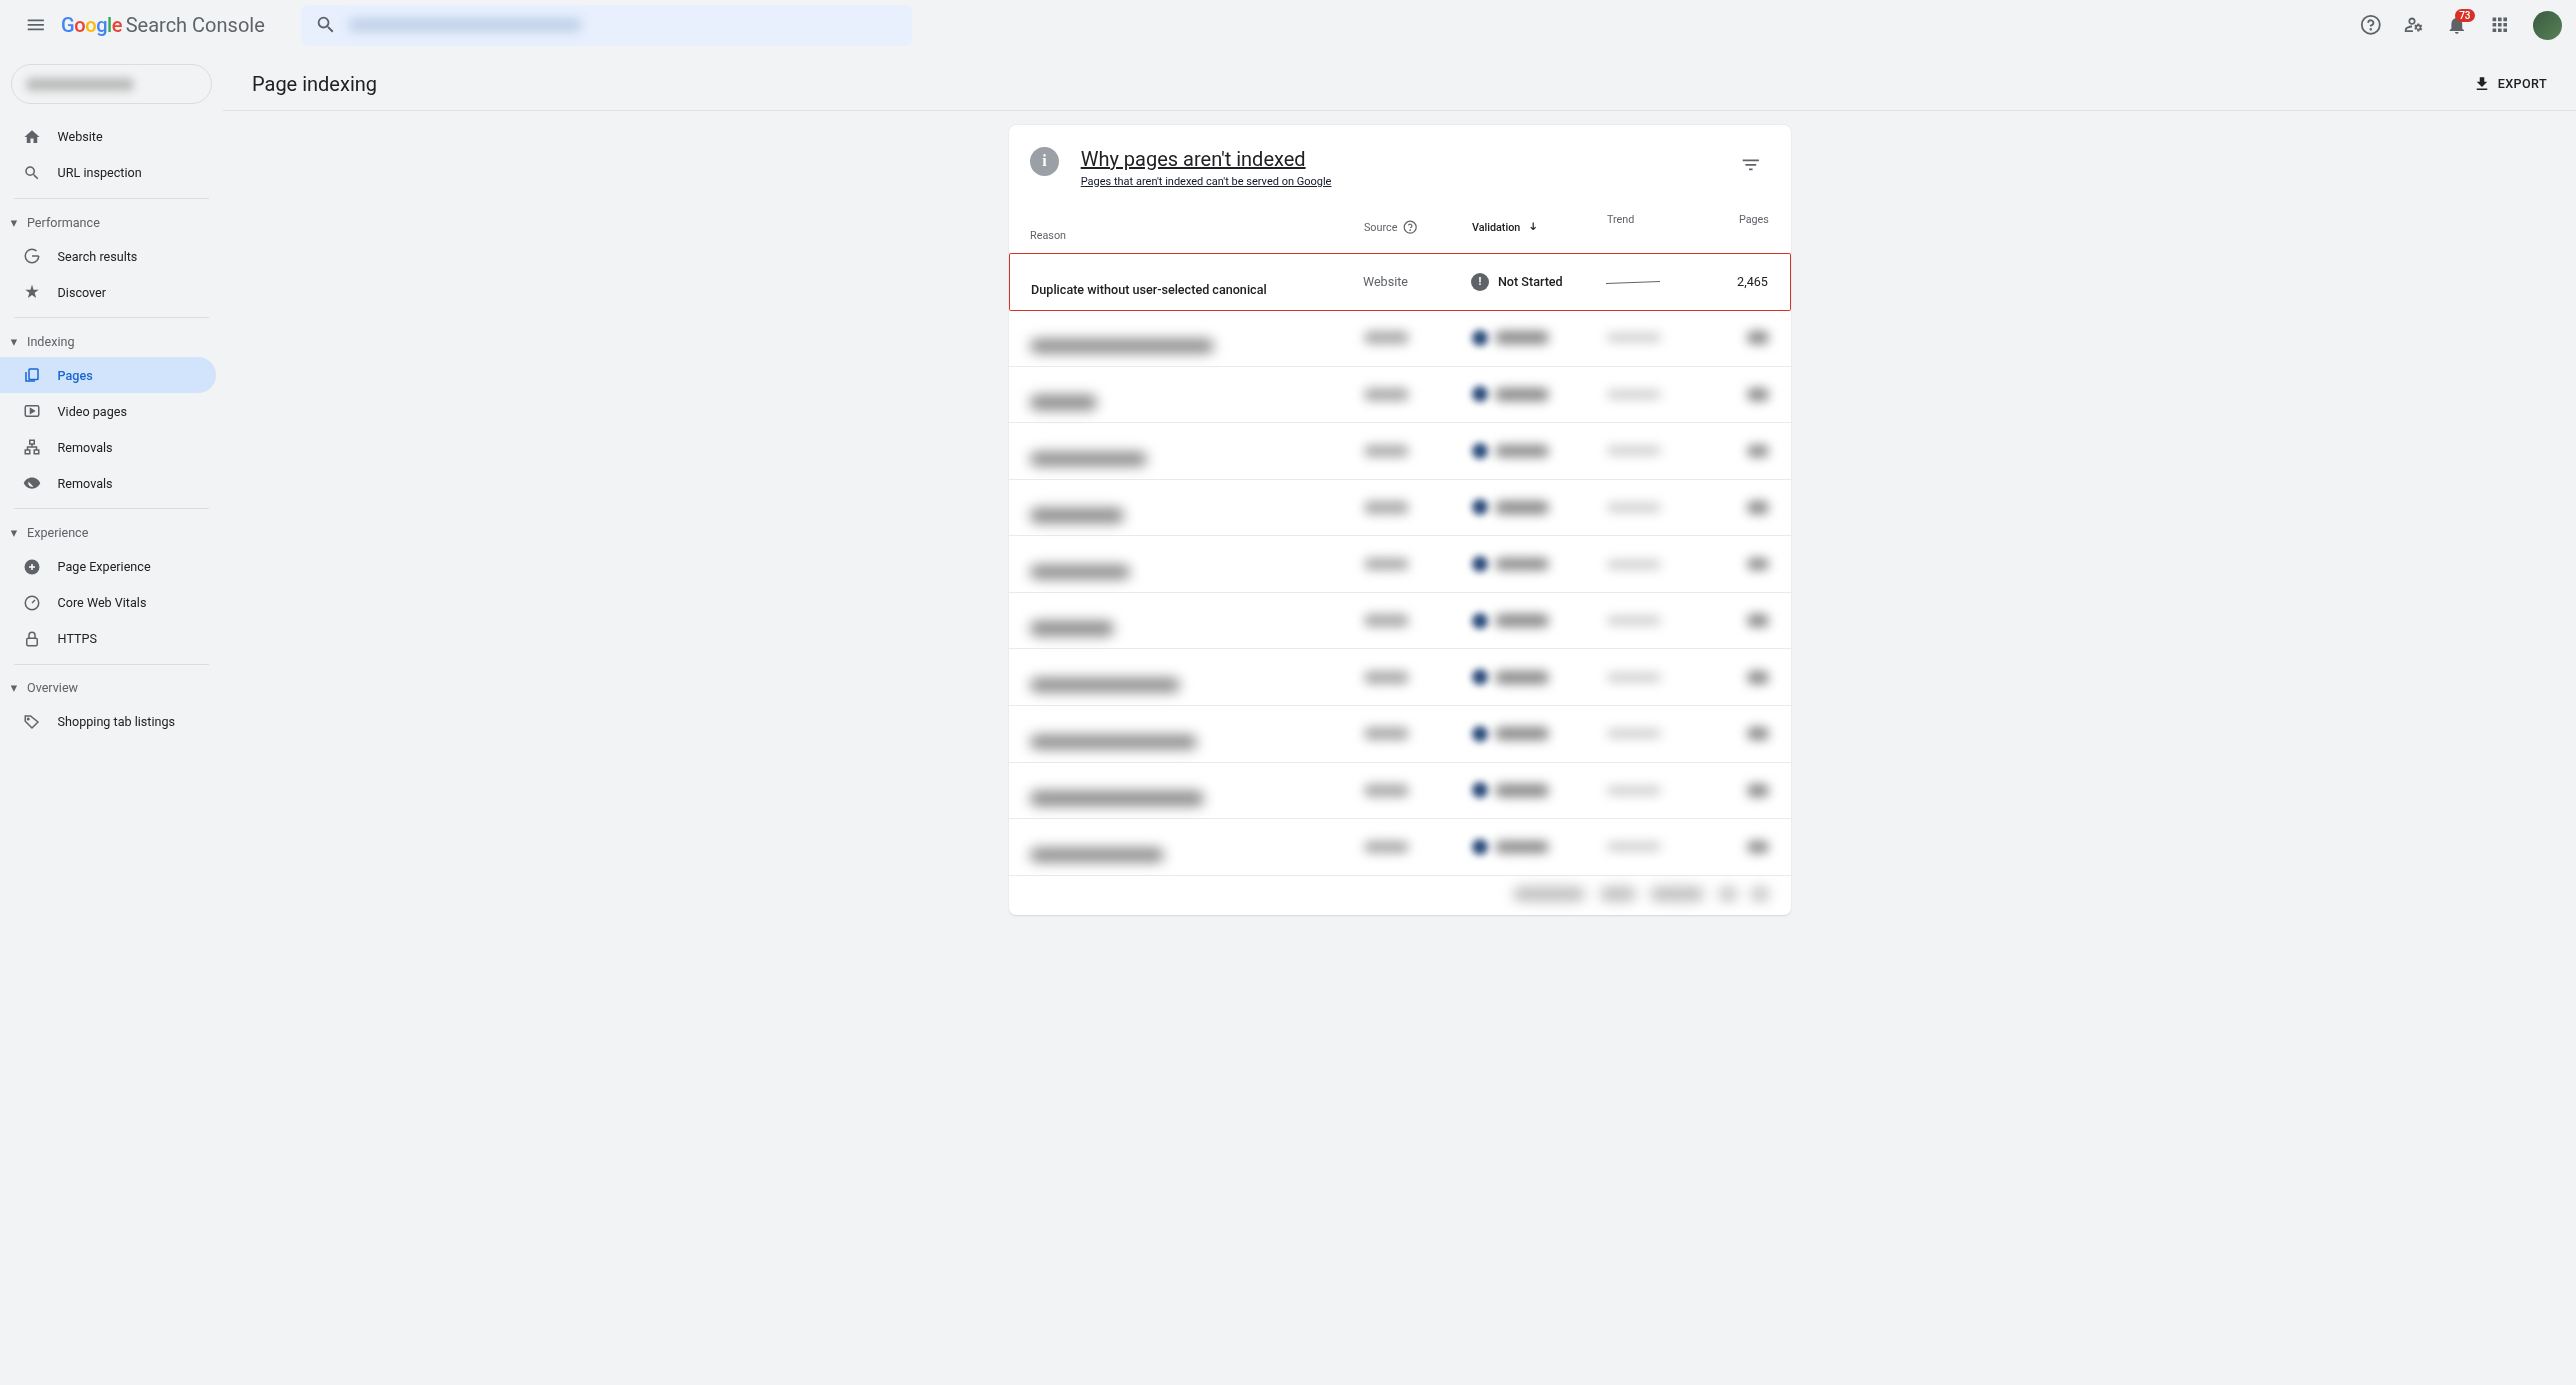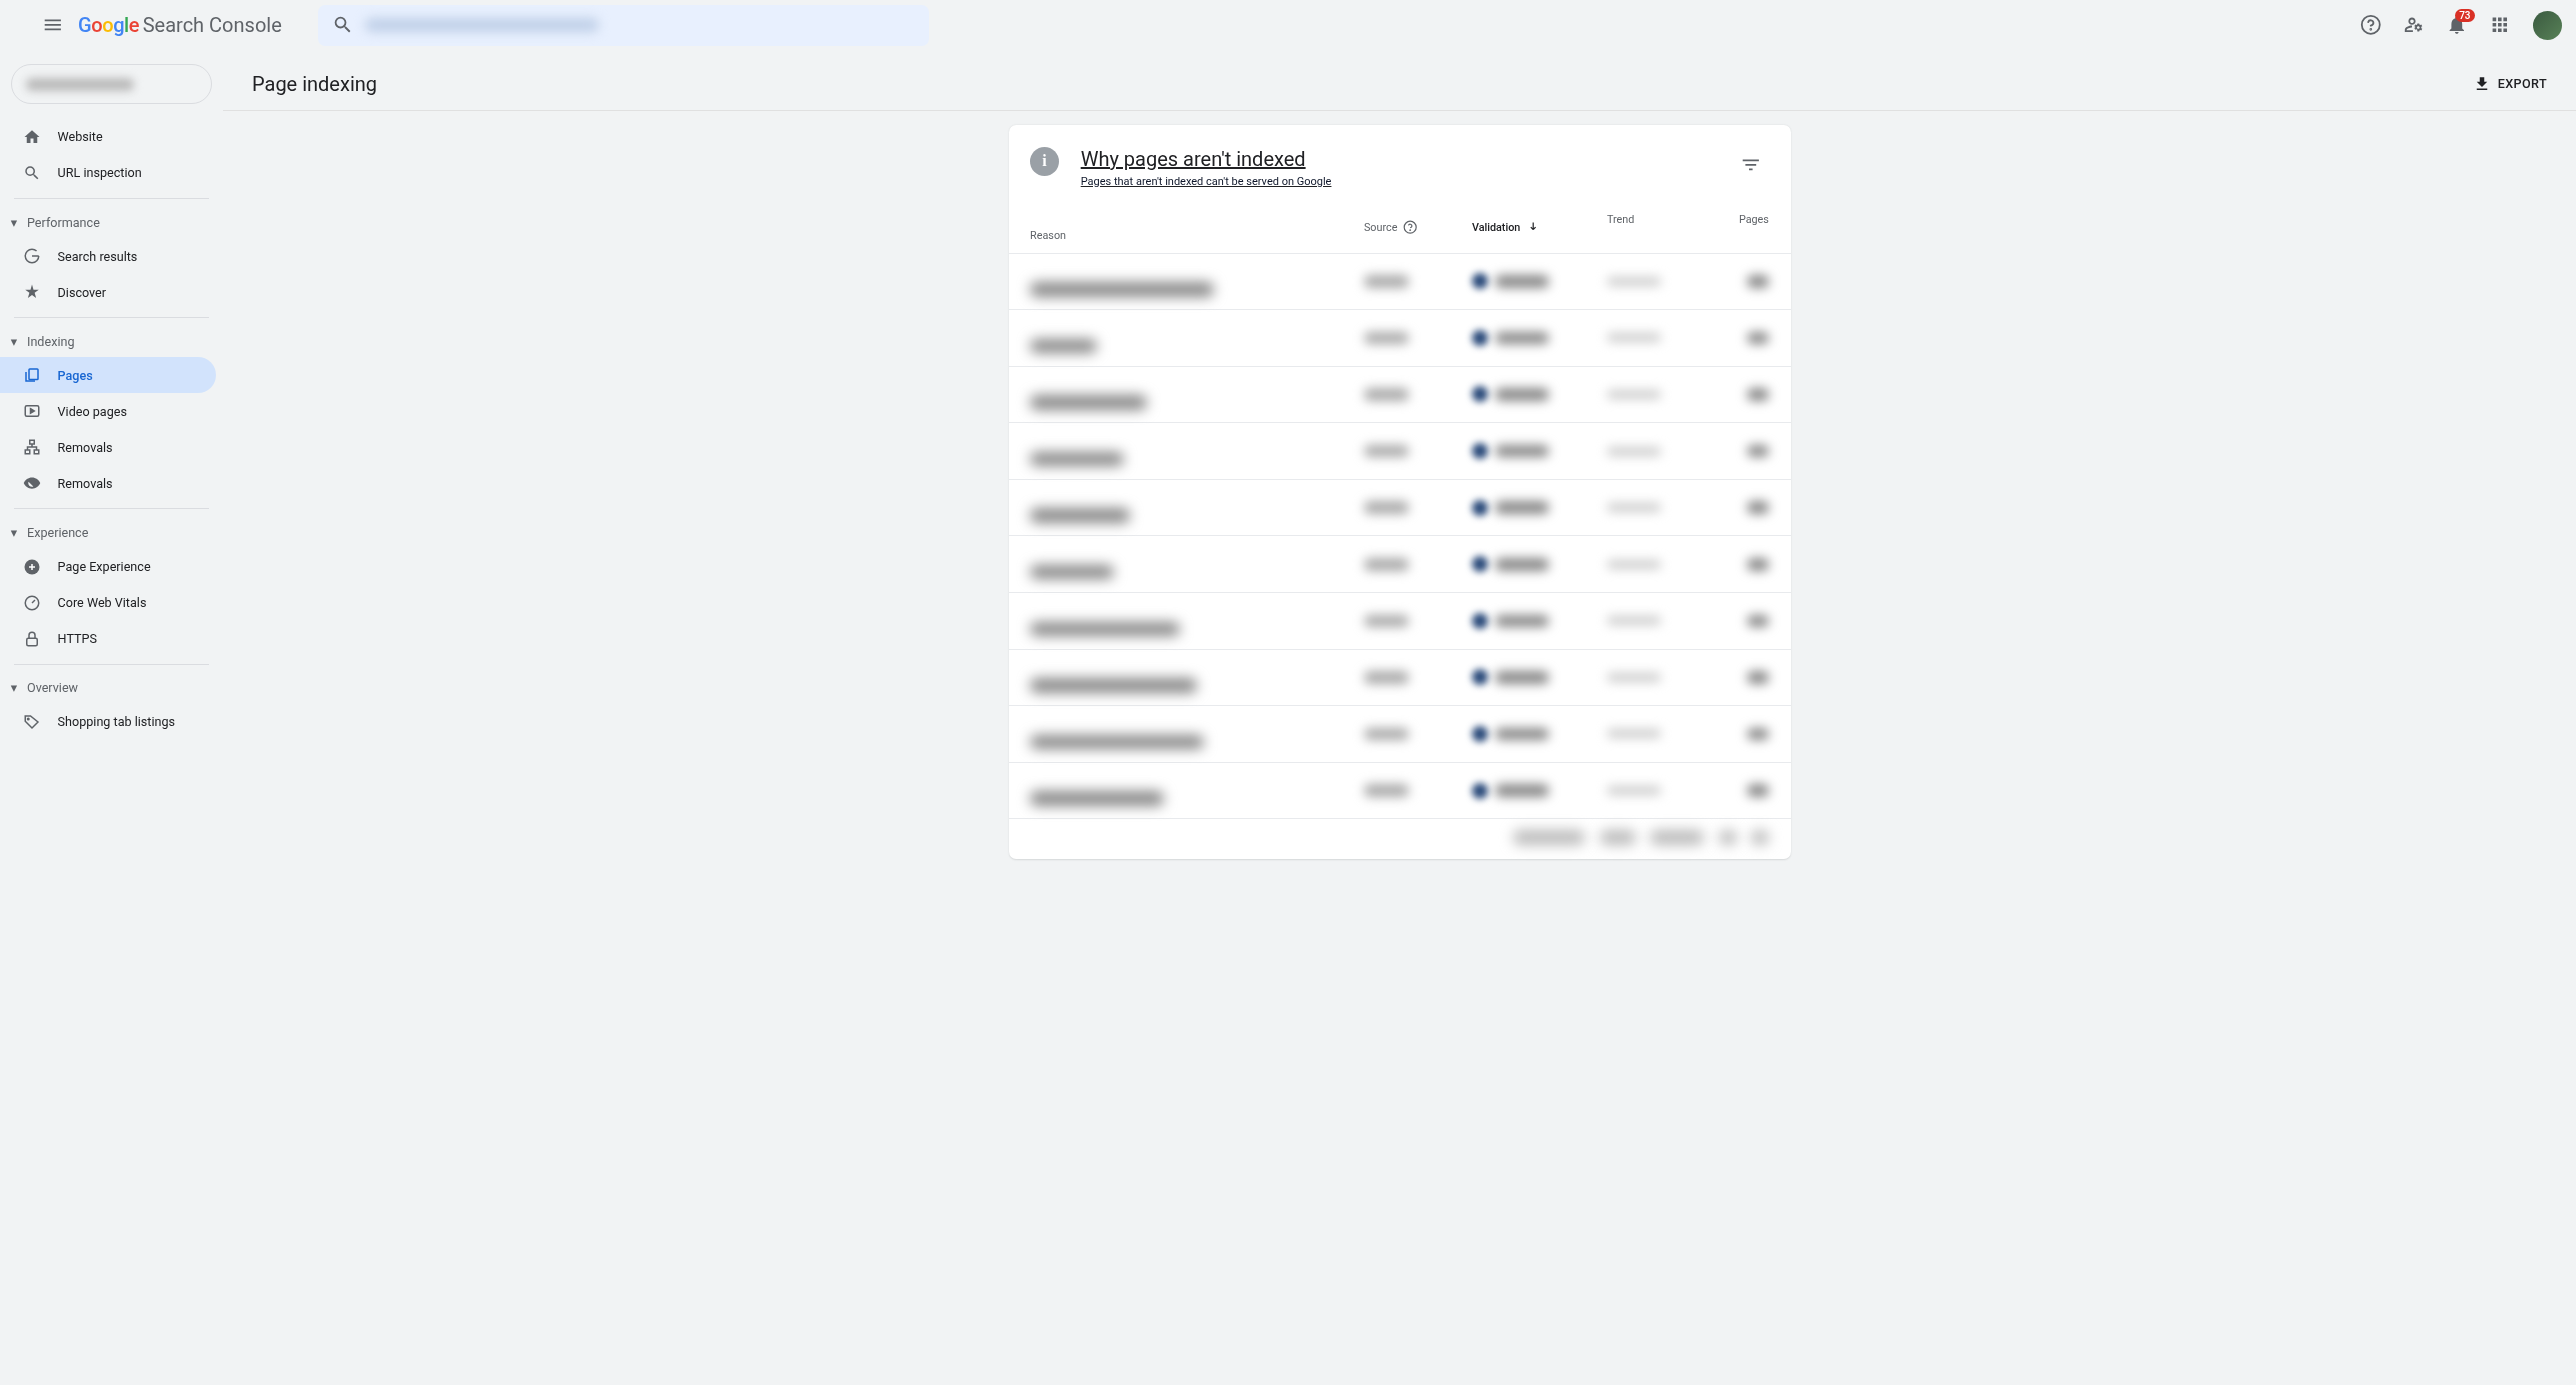--- a/index.html
+++ b/index.html
@@ -1,19 +1,19 @@
 <!DOCTYPE html>
 <html style="font-size:14.4px"><head>
 <meta charset="utf-8">
 <style>
 * { margin: 0; padding: 0; box-sizing: border-box; font-family: 'Google Sans', Roboto, Arial, sans-serif; }
 body { background: #f1f3f4; color: #202124; font-size: 12.6px; overflow-x: hidden; }
 
 
-.header { display: flex; align-items: center; height: 50px; padding: 0 14.4px; background: #f1f3f4; position: relative; margin-left: 17px; }
+.header { display: flex; align-items: center; height: 50px; padding: 0 14.4px; background: #f1f3f4; position: relative; }
 .menu-btn { width: 43px; height: 43px; display: flex; align-items: center; justify-content: center; border-radius: 50%; cursor: pointer; color: #5f6368; }
 .logo { display: flex; align-items: center; margin-left: 3.6px; }
 .logo-google { font-size: 20px; font-weight: 500; letter-spacing: -0.4px; }
 .g-b { color: #4285f4; } .g-r { color: #ea4335; } .g-y { color: #fbbc04; } .g-g { color: #34a853; }
 .logo-sc { font-size: 20px; color: #5f6368; margin-left: 3.6px; font-weight: 400; }
 .search-wrap { flex: 1; display: flex; justify-content: flex-start; margin-left: 36px; }
 .search-box { width: 611px; height: 41px; background: #e8f0fe; border-radius: 7.2px; display: flex; align-items: center; padding: 0 14.4px; }
 .search-icon-wrap { color: #5f6368; margin-right: 10.8px; }
 .search-blur { width: 234px; height: 14.4px; background: #c0d0e8; border-radius: 7.2px; filter: blur(5.4px); }
 .header-actions { display: flex; align-items: center; gap: 7.2px; }
@@ -307,20 +307,34 @@
           <div class="col-validation">
             <span>Validation</span>
             <svg width="14.4" height="14.4" viewBox="0 0 24 24" fill="currentColor">
                 <path d="M12 4v12m0 0l-4-4m4 4l4-4" stroke="currentColor" stroke-width="2" fill="none"></path>
               </svg>
           </div>
           <div class="col-trend">Trend</div>
           <div class="col-pages">Pages</div>
         </div>
 
+        <div class="row highlighted">
+          <div class="col-reason">Duplicate without user-selected canonical</div>
+          <div class="col-source">Website</div>
+          <div class="col-validation">
+            <div class="status-wrap">
+              <div class="status-icon">!</div>
+              <span>Not Started</span>
+            </div>
+          </div>
+          <div class="col-trend">
+              <div class="trend-line"></div>
+            </div>
+          <div class="col-pages">2,465</div>
+        </div>
 
         <div id="blurred-rows">
             <div class="row blurred">
     <div class="col-reason">
                 <div class="col-reason-blur" style="width:55%"></div>
               </div>
     <div class="col-source">
                 <div class="col-source-blur"></div>
               </div>
     <div class="col-validation">

